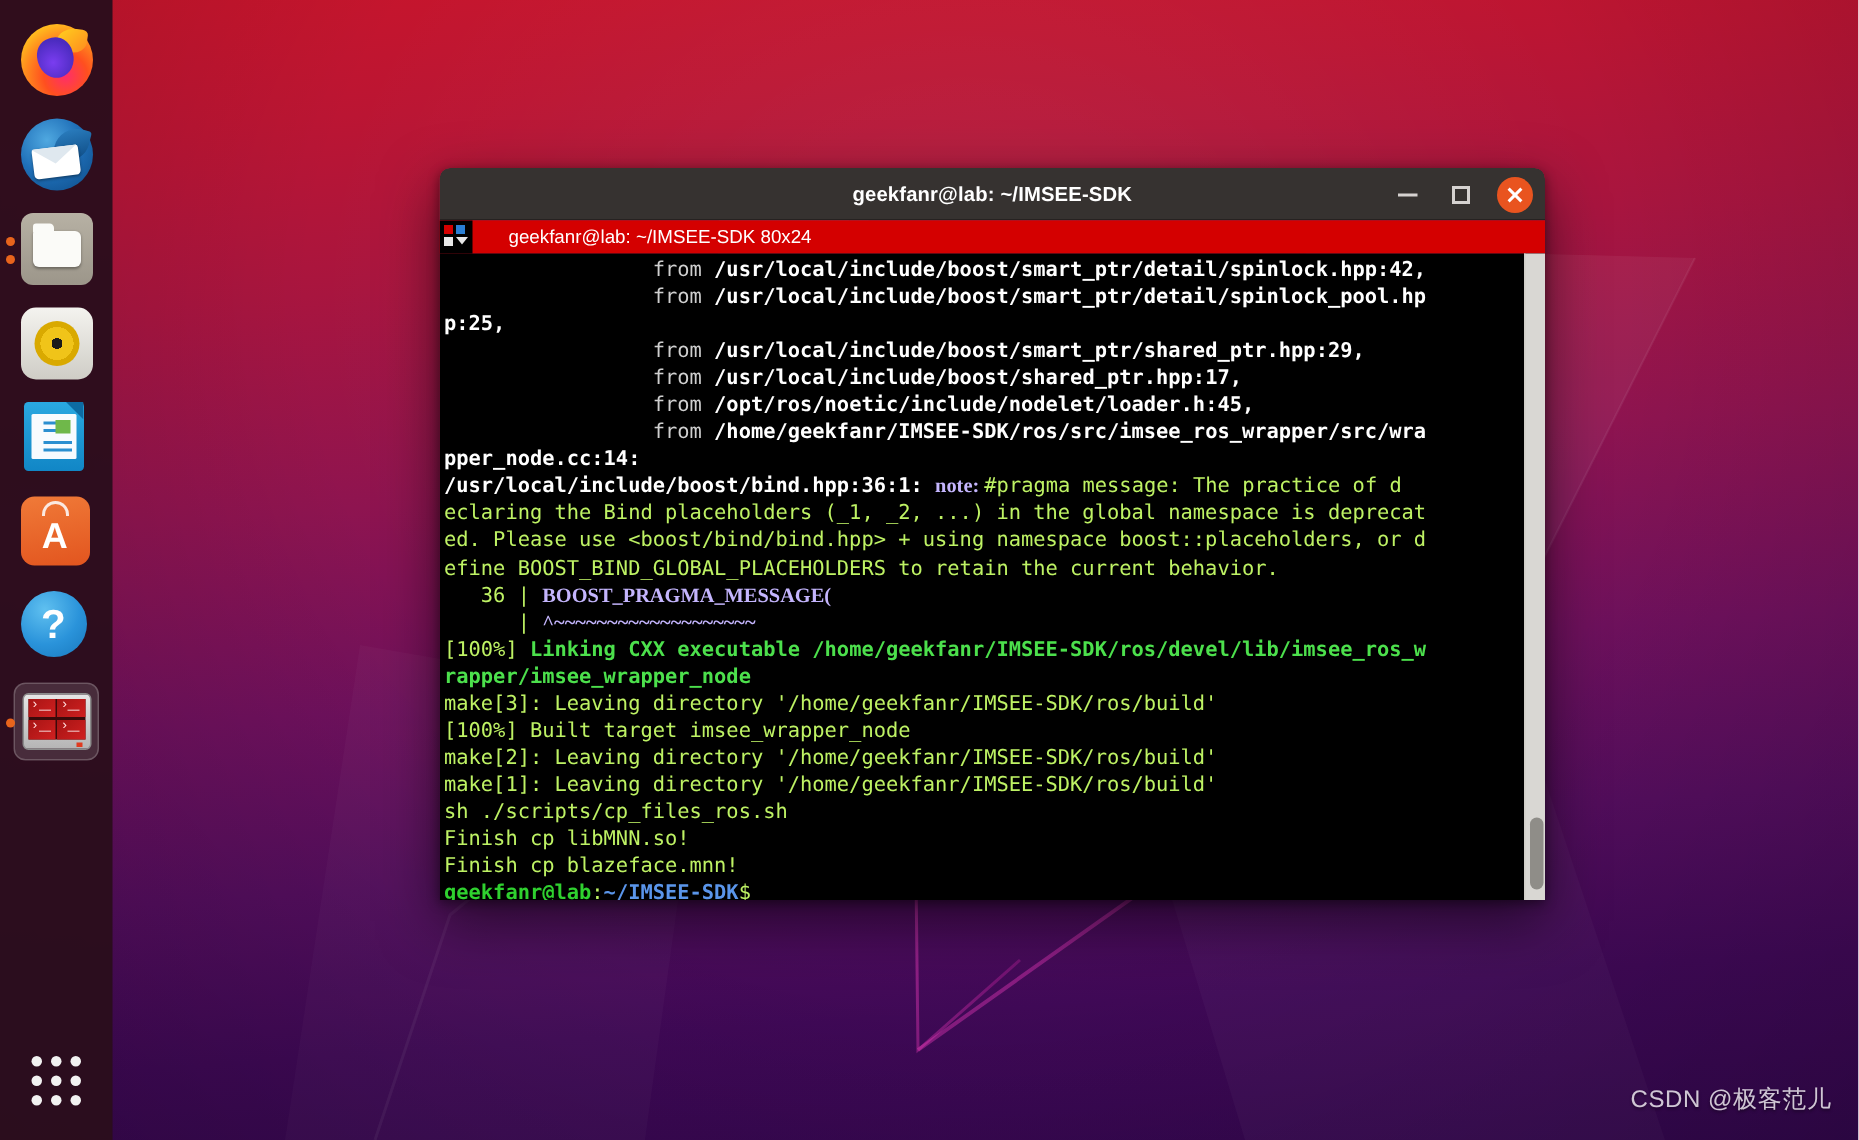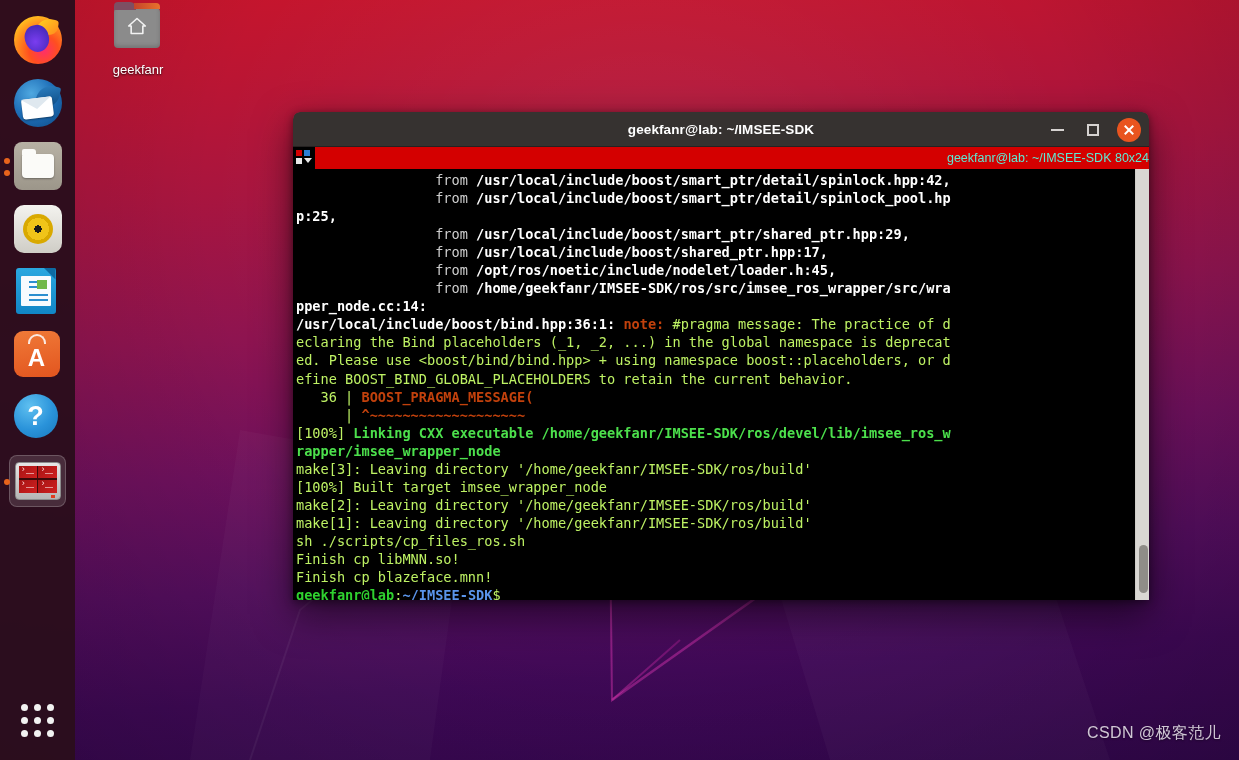--- a/index.html
+++ b/index.html
@@ -144,21 +144,21 @@
 
   .trash-can { width:40px;height:44px; margin:0 auto; background:linear-gradient(180deg,#e3e3e1,#c9c9c6);
     border-radius:3px 3px 5px 5px; position:relative; }
   .trash-lid { position:absolute; left:-2px; top:-1px; width:44px;height:8px;
     background:linear-gradient(180deg,#f2f2f0,#d2d2cf); border-radius:3px; border:1px solid #b3b3ae; }
   .recycle { position:absolute; left:9px; top:14px; width:22px;height:22px; }
 
   
   #term-window {
     position: absolute; left: 293px; top: 112px;
-    width: 856px; height: 488px;
+    width: 737px; height: 488px;
     z-index: 20;
     box-shadow: 0 14px 38px rgba(0,0,0,.55), 0 2px 8px rgba(0,0,0,.45);
     border-radius: 7px 7px 0 0;
     overflow: hidden;
   }
   #title-bar {
     height: 35px; background: #363230;
     display: flex; align-items: center; position: relative;
     border-radius: 7px 7px 0 0;
     border-bottom: 1px solid #262221;
@@ -177,22 +177,23 @@
     content:""; position:absolute; left: 6px; top: 11px; width: 12px; height: 2px; background:#fff; }
   .wb-close:before { transform: rotate(45deg); }
   .wb-close:after  { transform: rotate(-45deg); }
 
   #tab-bar {
     height: 22px; background: #d40000; display: flex; align-items: center; position: relative;
   }
   #tab-icon { width: 22px; height: 22px; background:#000; position:relative; flex: 0 0 22px; }
   .ti-sq { position:absolute; width:6px; height:6px; }
   #tab-label {
-    flex: 1; text-align: right; color: #5eead4;
+    flex: 1; text-align: left; color: #ffffff;
     font: 12.5px "Liberation Sans", sans-serif;
+    padding-left: 24px;
   }
 
   #term-body {
     position: relative;
     height: 431px; background: #000000;
     display: flex;
   }
   #term-text {
     flex: 1;
     padding: 2px 3px 0 3px;
@@ -200,21 +201,21 @@
     font-size: 13.6px;
     line-height: 18.05px;
     color: #d0cfcc;
     white-space: pre;
     overflow: hidden;
   }
   #term-text .l { display: block; height: 18.05px; }
   .bold   { font-weight: bold; }
   .white  { color: #ffffff; }
   .gray   { color: #cfcfcf; }
-  .cyan   { color: #c2410c; }
+  .cyan   { color: #c4b5fd; font-family: Liberation Serif, serif; }
   .green  { color: #2fd12f; }
   .pgreen { color: #4ce04c; }
   .blue   { color: #5a95ea; }
   .tan    { color: #bef264; }
 
   #scrollbar {
     width: 14px; background: #d9d7d3; position: relative; flex: 0 0 14px;
     border-left: 1px solid #cfcdc8;
   }
   #scroll-thumb {
@@ -349,30 +350,20 @@
         <i></i>
       <i></i>
         <i></i>
         <i></i>
       <i></i>
         <i></i>
         <i></i>
     </div>
   </div>
 
-  <div class="desk-icon" style="left:92px; top:8px">
-    <div class="glyph">
-      <div class="home-folder">
-        <svg class="house" viewBox="0 0 24 24">
-          <path d="M12 3 L22 12 L19 12 L19 21 L5 21 L5 12 L2 12 Z" fill="none" stroke="#f2f2f2" stroke-width="1.9" stroke-linejoin="round"></path>
-        </svg>
-      </div>
-    </div>
-    <div class="cap">geekfanr</div>
-  </div>
 
 
   <div id="term-window">
 
     <div id="title-bar">
       <div id="title-text">geekfanr@lab: ~/IMSEE-SDK</div>
       <div id="win-buttons">
         <div class="wbtn">
             <span class="wb-min"></span>
           </div>

